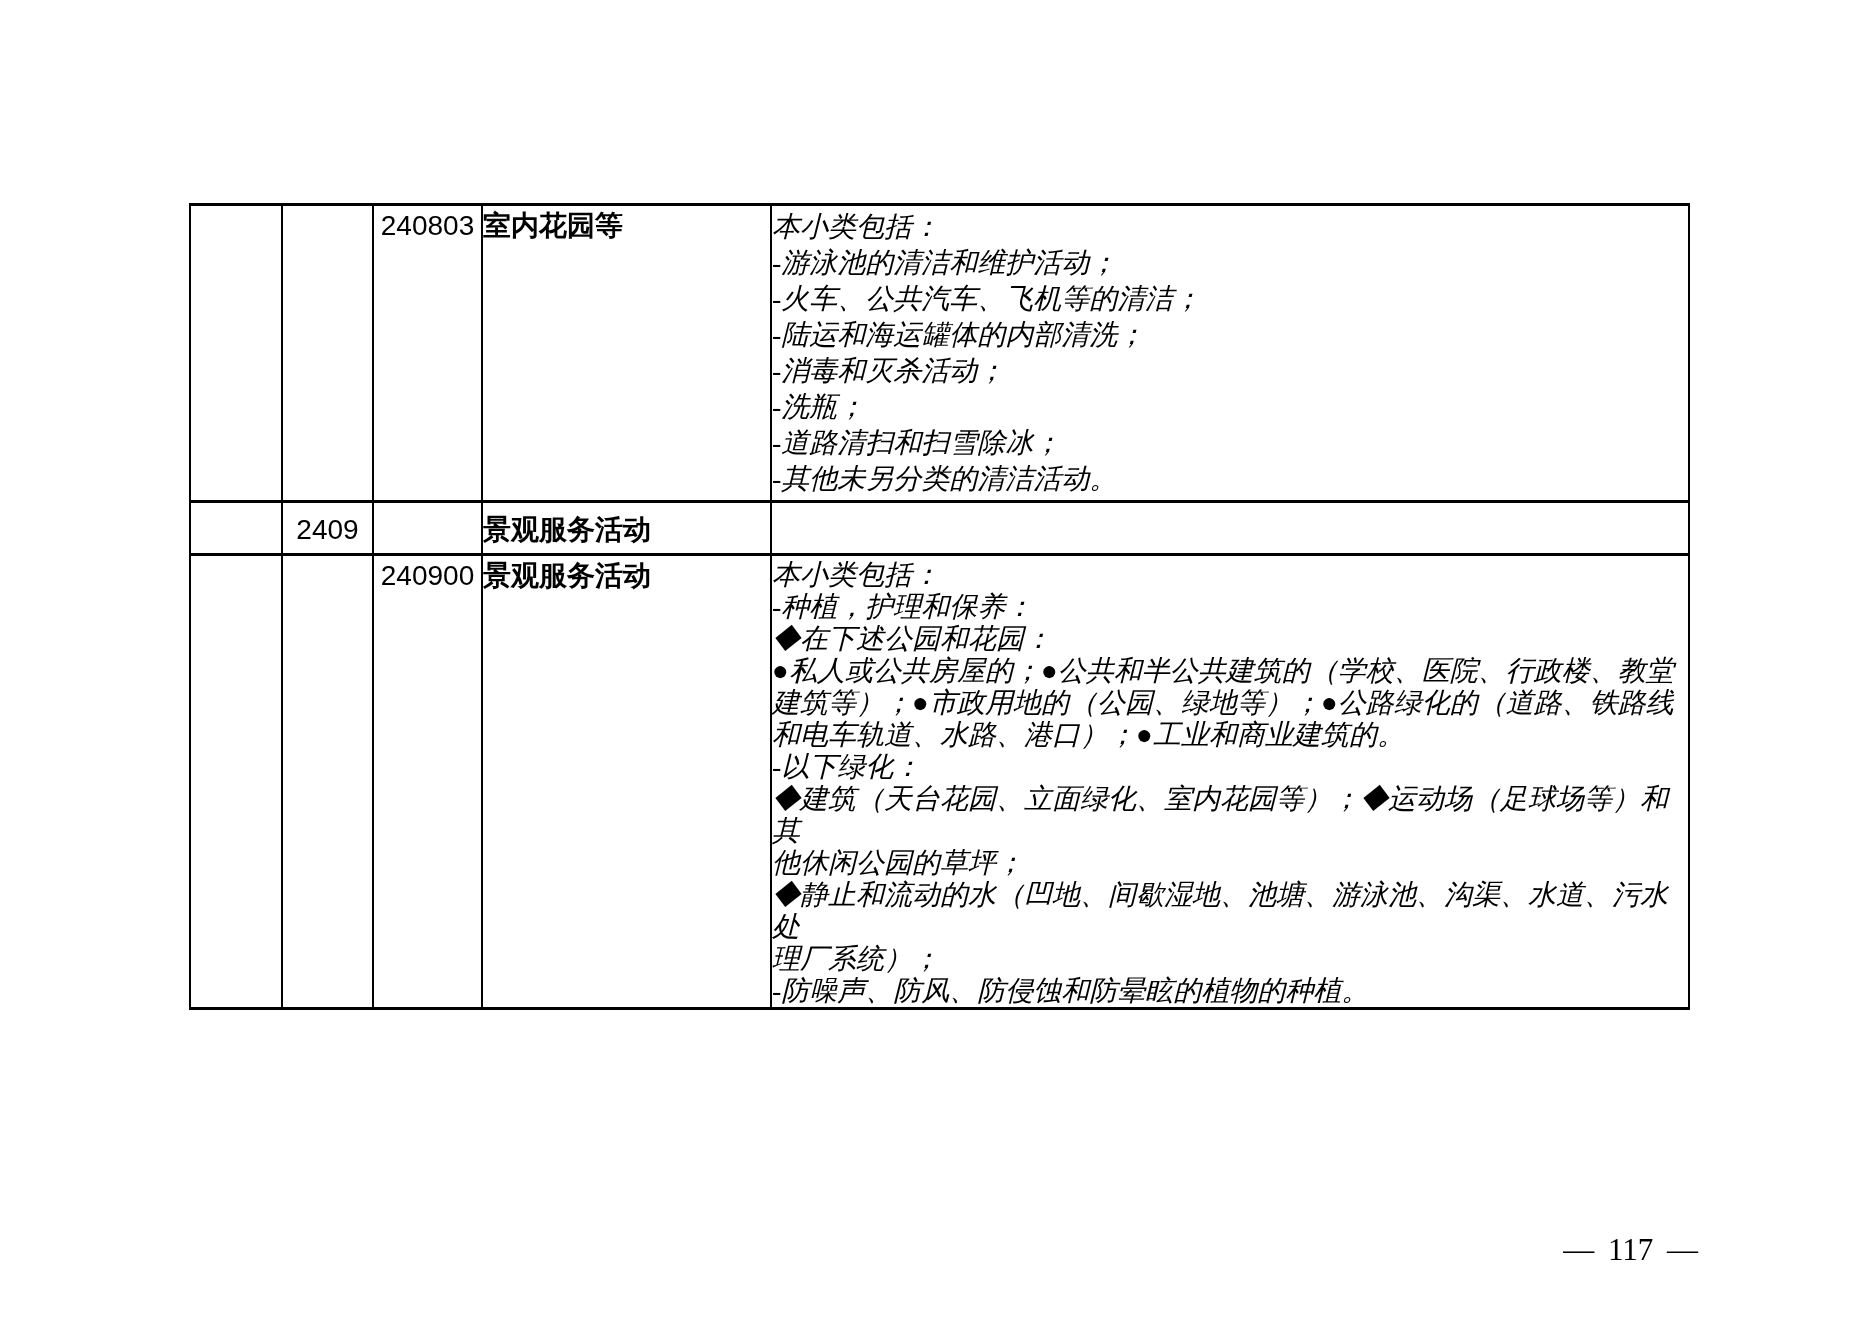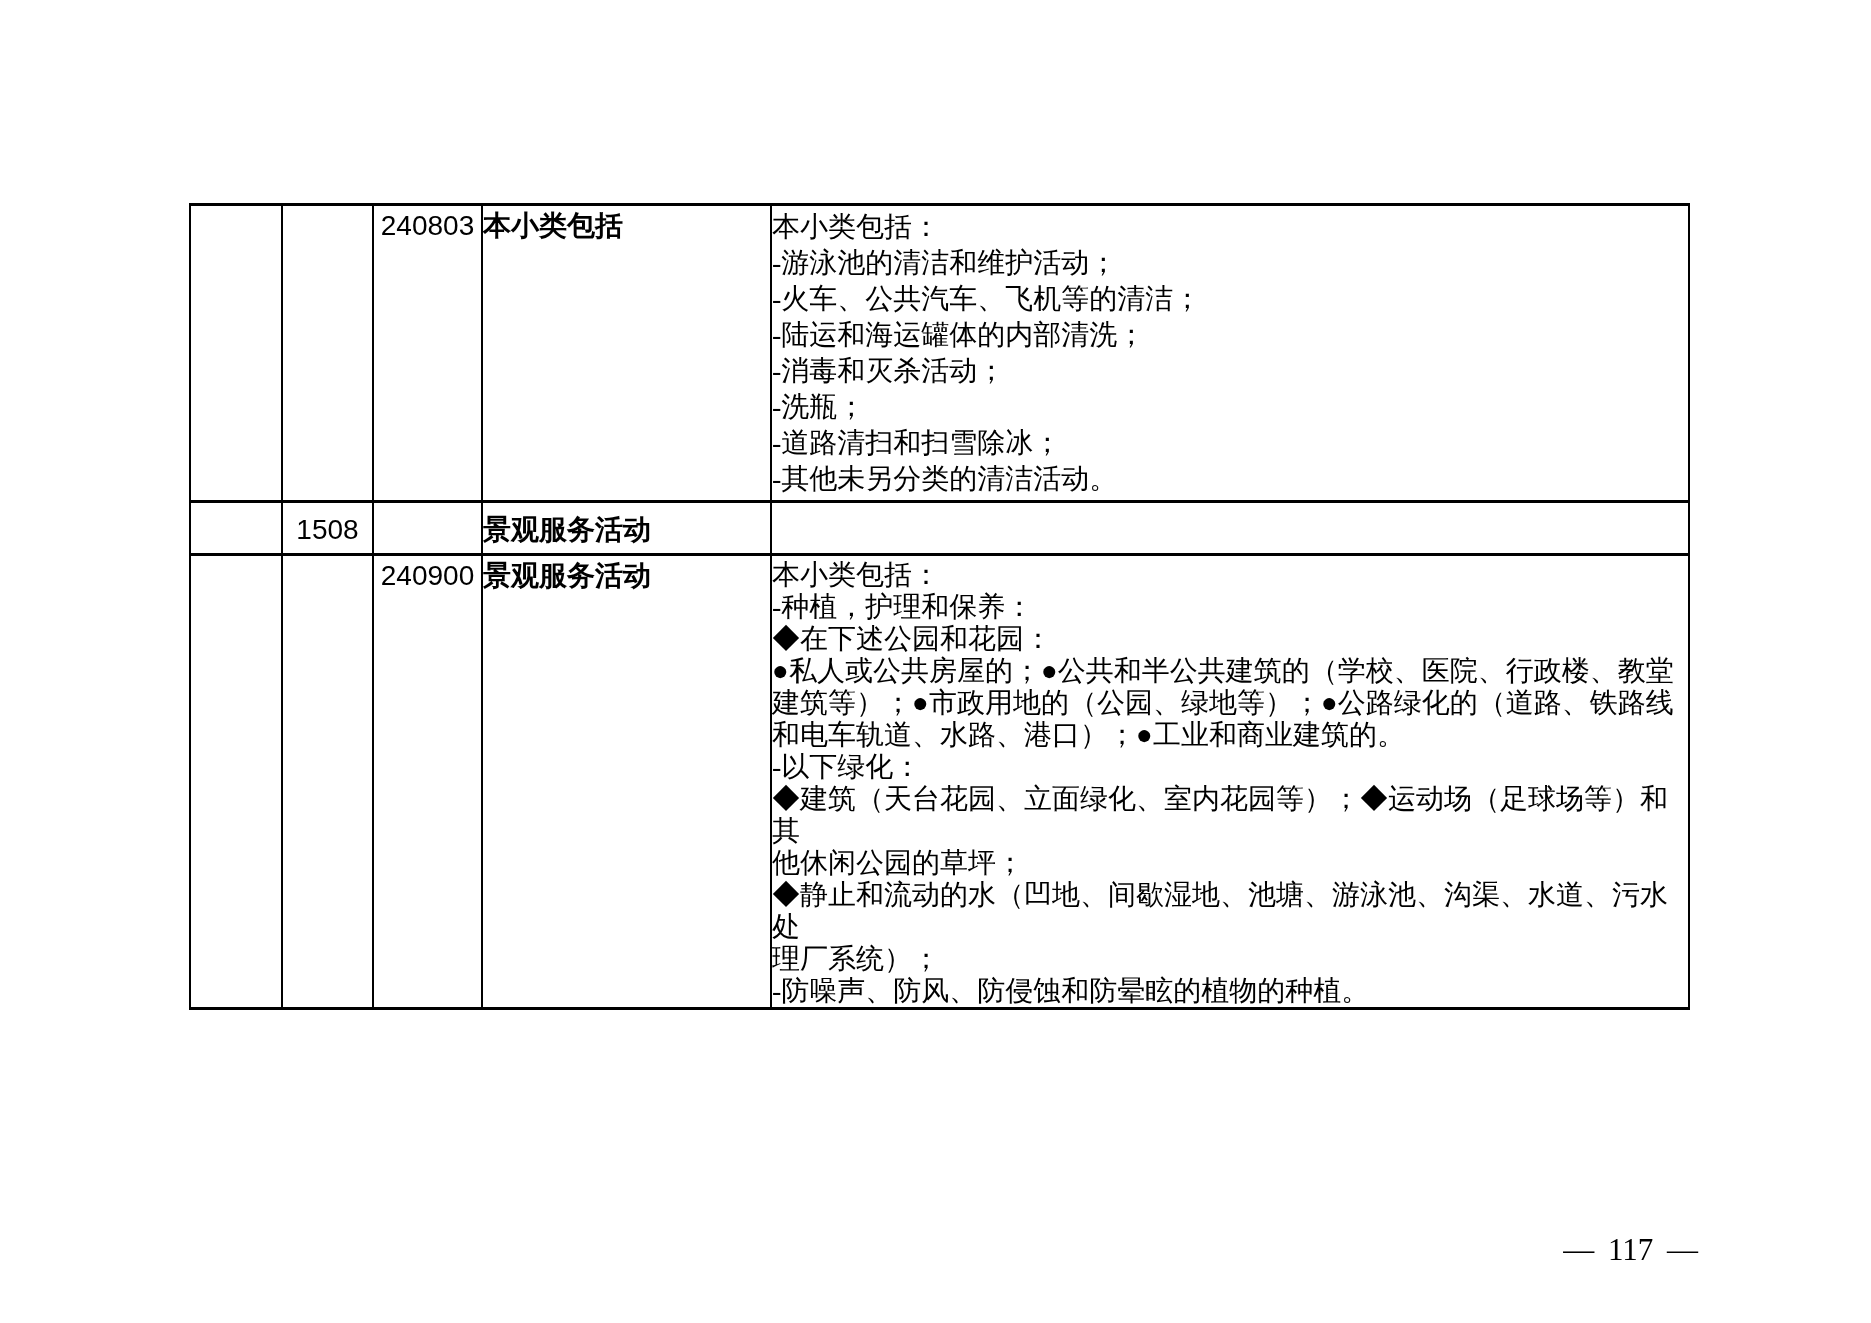--- a/index.html
+++ b/index.html
@@ -41,20 +41,21 @@
     font-family: "Liberation Sans", sans-serif;
     font-weight: bold;
     padding-left: 11px;
     padding-top: 5px;
   }
   td.desc {
     font-family: "Liberation Serif", serif;
     padding-left: 9px;
     padding-right: 6px;
     white-space: pre-line;
+    font-style: italic;
   }
   tr.row-sub1 td.desc { line-height: 36px; }
   tr.row-sub2 td.desc { line-height: 32px; }
   tr.row-group td.code, tr.row-group td.name { padding-top: 10px; }
   .page-number {
     position: absolute;
     left: 1538px;
     top: 1192px;
     width: 160px;
     text-align: right;
@@ -75,33 +76,33 @@
       <col style="width:91px">
       <col style="width:109px">
       <col style="width:289px">
       <col style="width:918px">
     </colgroup>
     <tbody>
       <tr class="row-sub1" style="height:297px">
         <td class="code"></td>
         <td class="code"></td>
         <td class="code">240803</td>
-        <td class="name">本小类包括</td>
+        <td class="name">室内花园等</td>
         <td class="desc">本小类包括：
 -游泳池的清洁和维护活动；
 -火车、公共汽车、飞机等的清洁；
 -陆运和海运罐体的内部清洗；
 -消毒和灭杀活动；
 -洗瓶；
 -道路清扫和扫雪除冰；
 -其他未另分类的清洁活动。</td>
       </tr>
       <tr class="row-group" style="height:53px">
         <td class="code"></td>
-        <td class="code">1508</td>
+        <td class="code">2409</td>
         <td class="code"></td>
         <td class="name">景观服务活动</td>
         <td class="desc"></td>
       </tr>
       <tr class="row-sub2" style="height:390px">
         <td class="code"></td>
         <td class="code"></td>
         <td class="code">240900</td>
         <td class="name">景观服务活动</td>
         <td class="desc">本小类包括：

